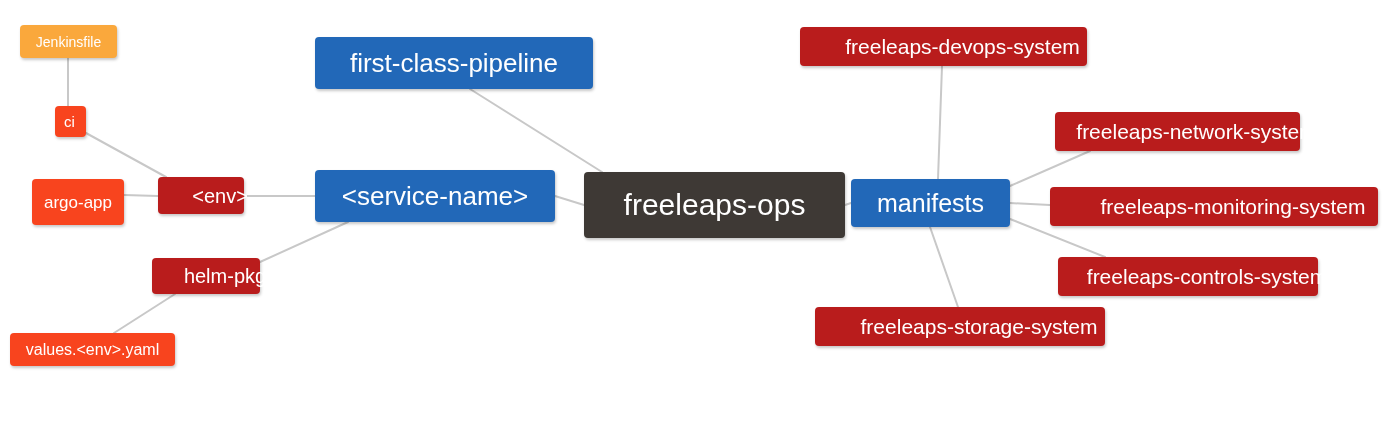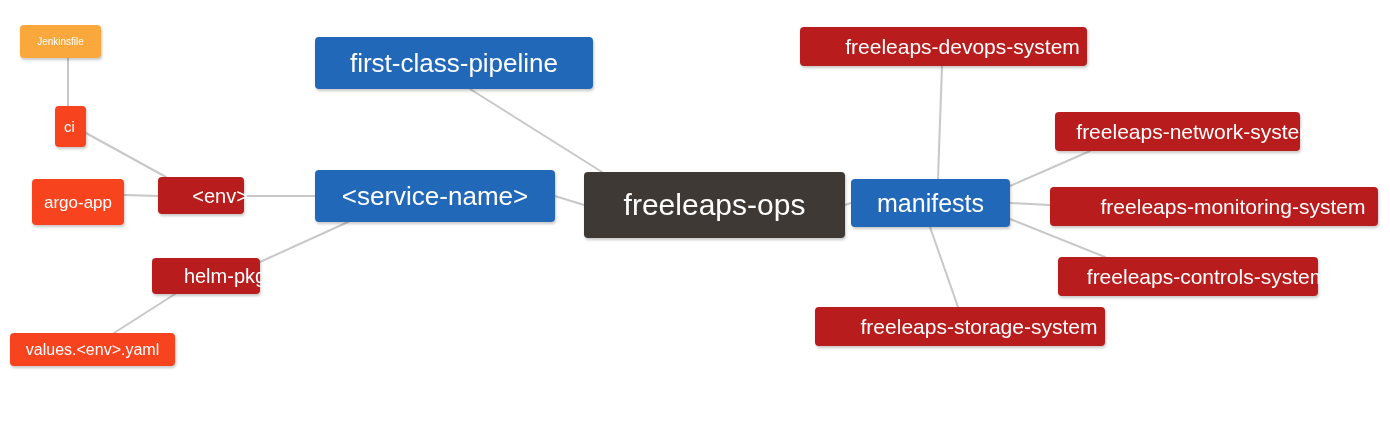--- a/index.html
+++ b/index.html
@@ -65,22 +65,22 @@
       <line x1="930" y1="227" x2="958" y2="307" stroke="#c8c8c8" stroke-width="2" stroke-linecap="round"></line>
     </svg>
   <div id="node-layer">
       <div class="node n-root" style="left: 584px; top: 172px; width: 261px; height: 66px; font-size: 30px;">freeleaps-ops</div>
       <div class="node n-blue" style="left: 315px; top: 170px; width: 240px; height: 52px; font-size: 26px;">&lt;service-name&gt;</div>
       <div class="node n-blue" style="left: 315px; top: 37px; width: 278px; height: 52px; font-size: 26px;">first-class-pipeline</div>
       <div class="node n-blue" style="left: 851px; top: 179px; width: 159px; height: 48px; font-size: 25px;">manifests</div>
       <div class="node n-green" style="left: 158px; top: 177px; width: 86px; height: 37px; font-size: 20px;">&lt;env&gt;</div>
       <div class="node n-green" style="left: 152px; top: 258px; width: 108px; height: 36px; font-size: 20px;">helm-pkg</div>
       <div class="node n-red" style="left: 32px; top: 179px; width: 92px; height: 46px; font-size: 17px;">argo-app</div>
-      <div class="node n-red" style="left: 55px; top: 106px; width: 31px; height: 41px; font-size: 15px; padding-left: 8px;">ci</div>
-      <div class="node n-orange" style="left: 20px; top: 25px; width: 81px; height: 33px; font-size: 10px;">Jenkinsfile</div>
+      <div class="node n-red" style="left: 55px; top: 106px; width: 31px; height: 31px; font-size: 15px; padding-left: 8px;">ci</div>
+      <div class="node n-orange" style="left: 20px; top: 25px; width: 97px; height: 33px; font-size: 14px;">Jenkinsfile</div>
       <div class="node n-red" style="left: 10px; top: 333px; width: 165px; height: 33px; font-size: 16px;">values.&lt;env&gt;.yaml</div>
       <div class="node n-green" style="left: 800px; top: 27px; width: 287px; height: 39px; font-size: 21px;">freeleaps-devops-system</div>
       <div class="node n-green" style="left: 1055px; top: 112px; width: 245px; height: 39px; font-size: 21px;">freeleaps-network-system</div>
       <div class="node n-green" style="left: 1050px; top: 187px; width: 328px; height: 39px; font-size: 21px;">freeleaps-monitoring-system</div>
       <div class="node n-green" style="left: 1058px; top: 257px; width: 260px; height: 39px; font-size: 21px;">freeleaps-controls-system</div>
       <div class="node n-green" style="left: 815px; top: 307px; width: 290px; height: 39px; font-size: 21px;">freeleaps-storage-system</div>
     </div>
 </div>
 
 </body></html>

